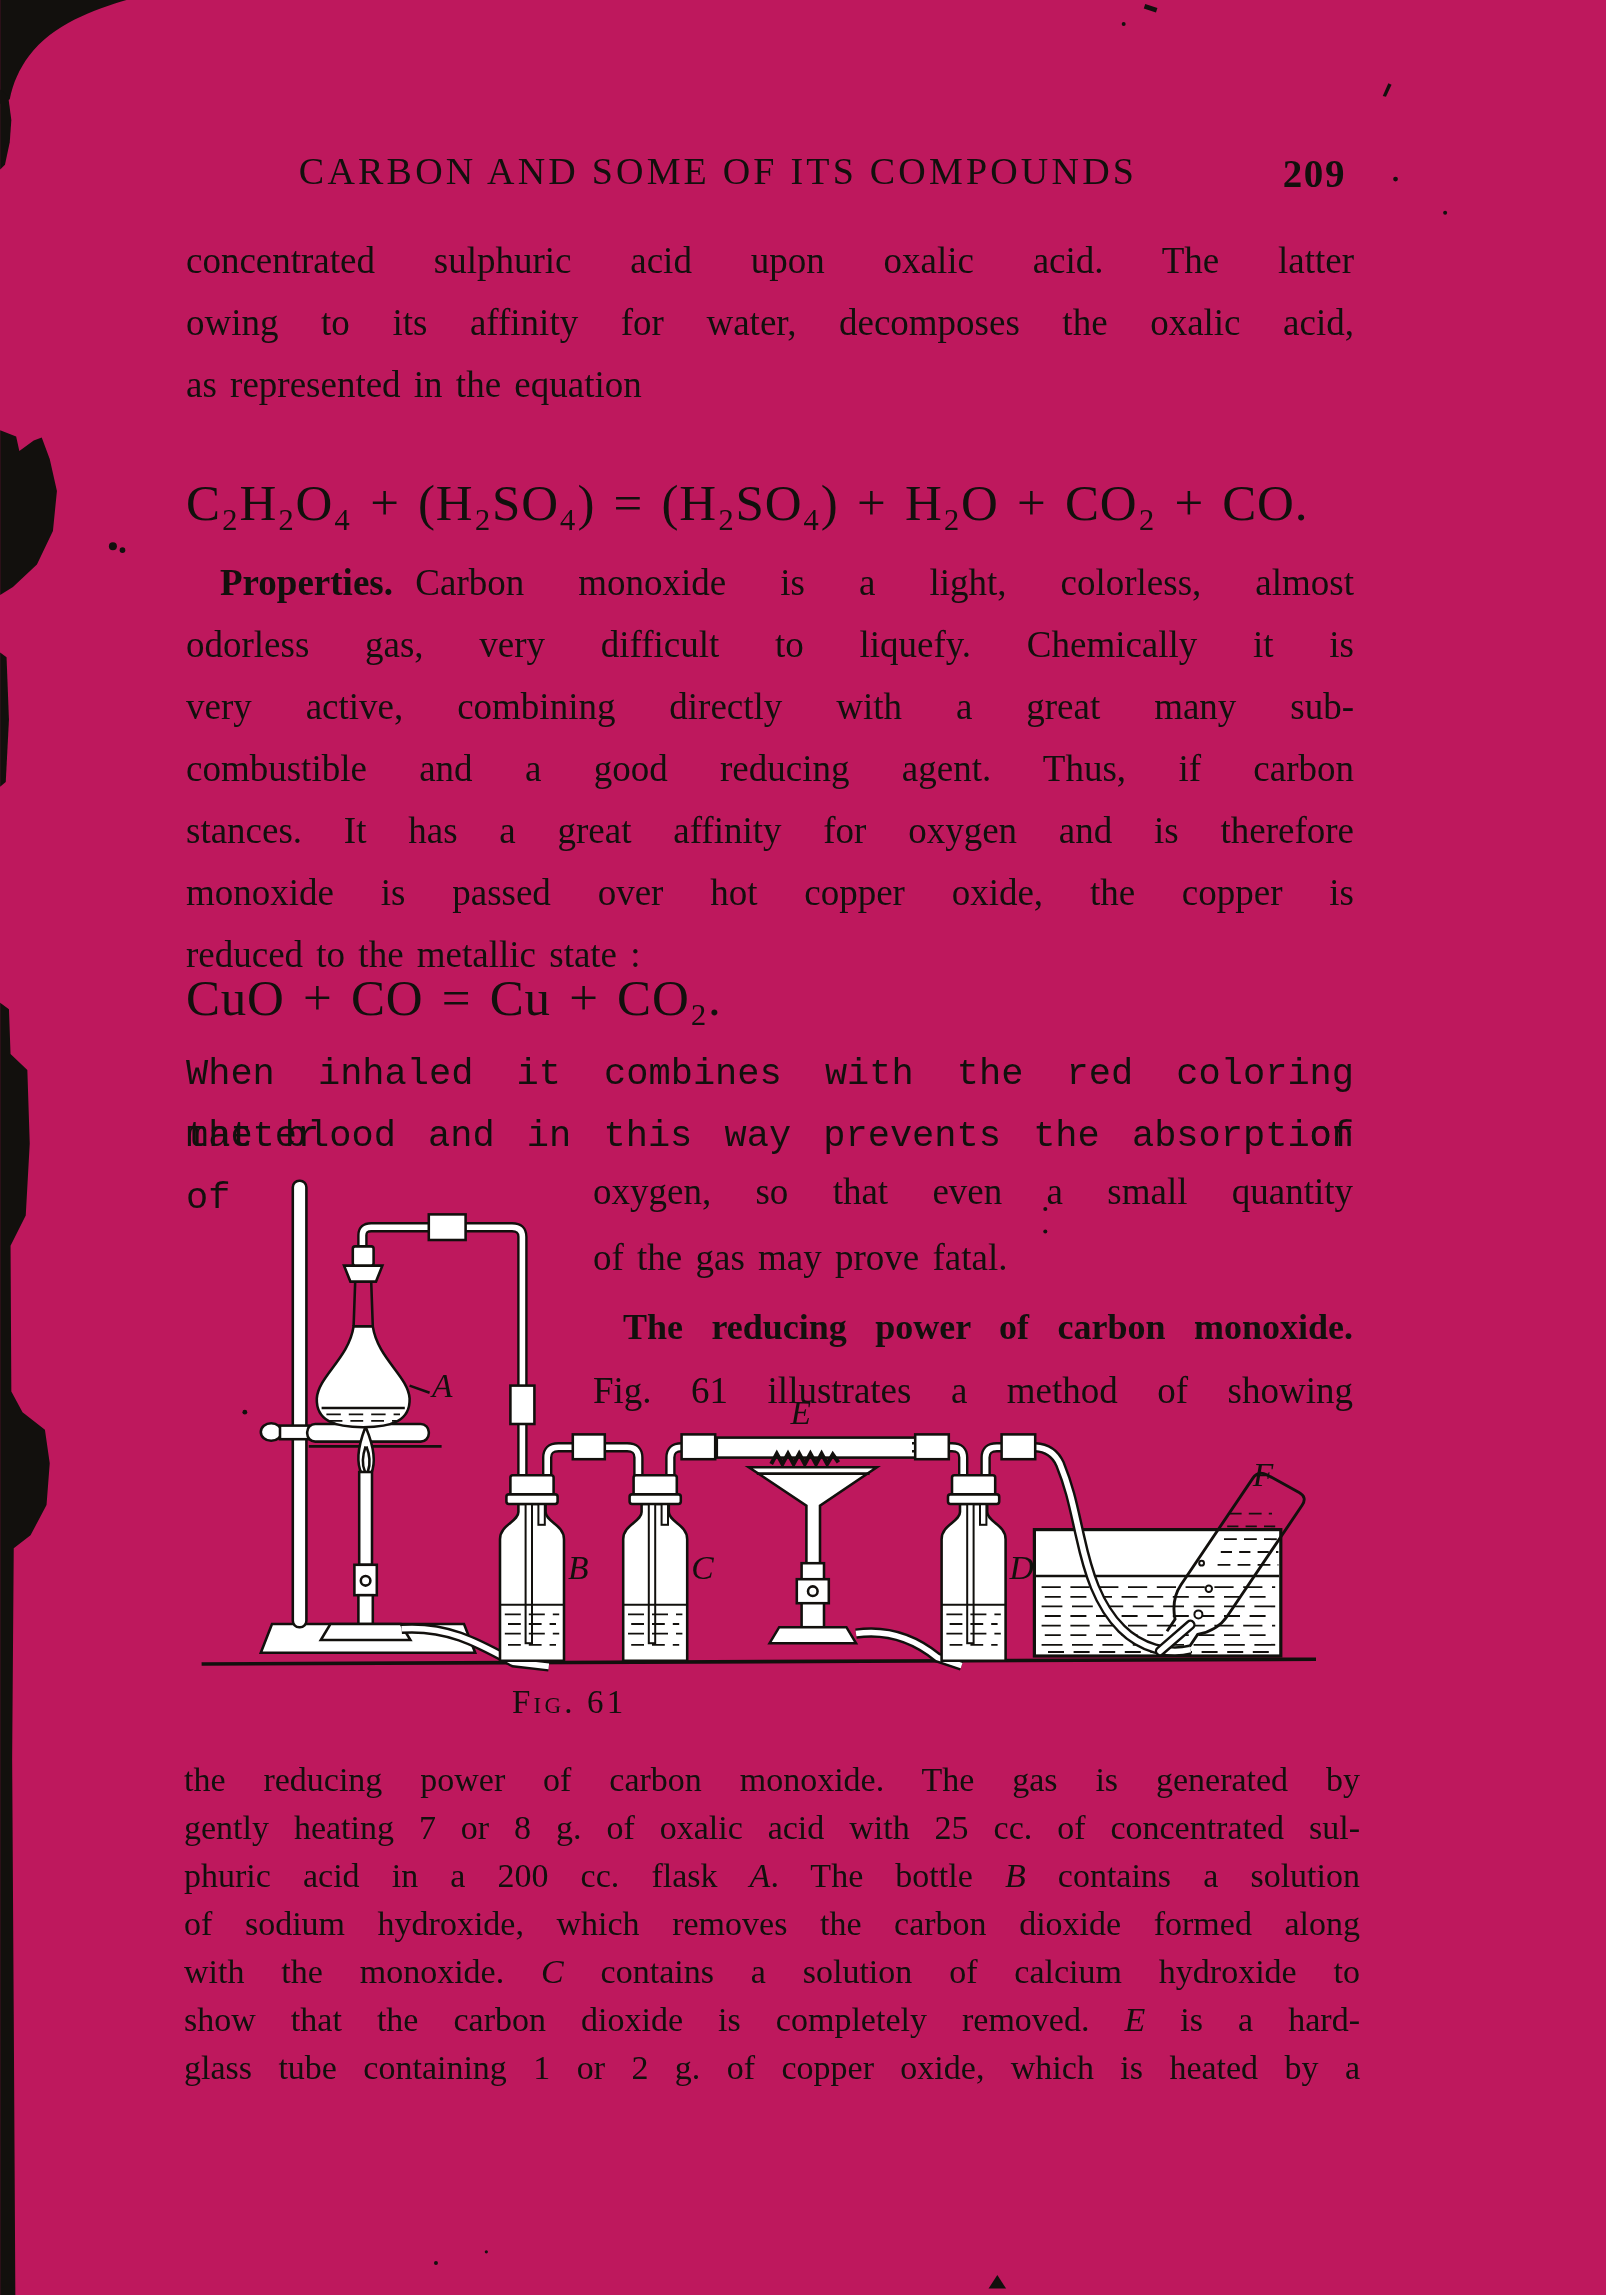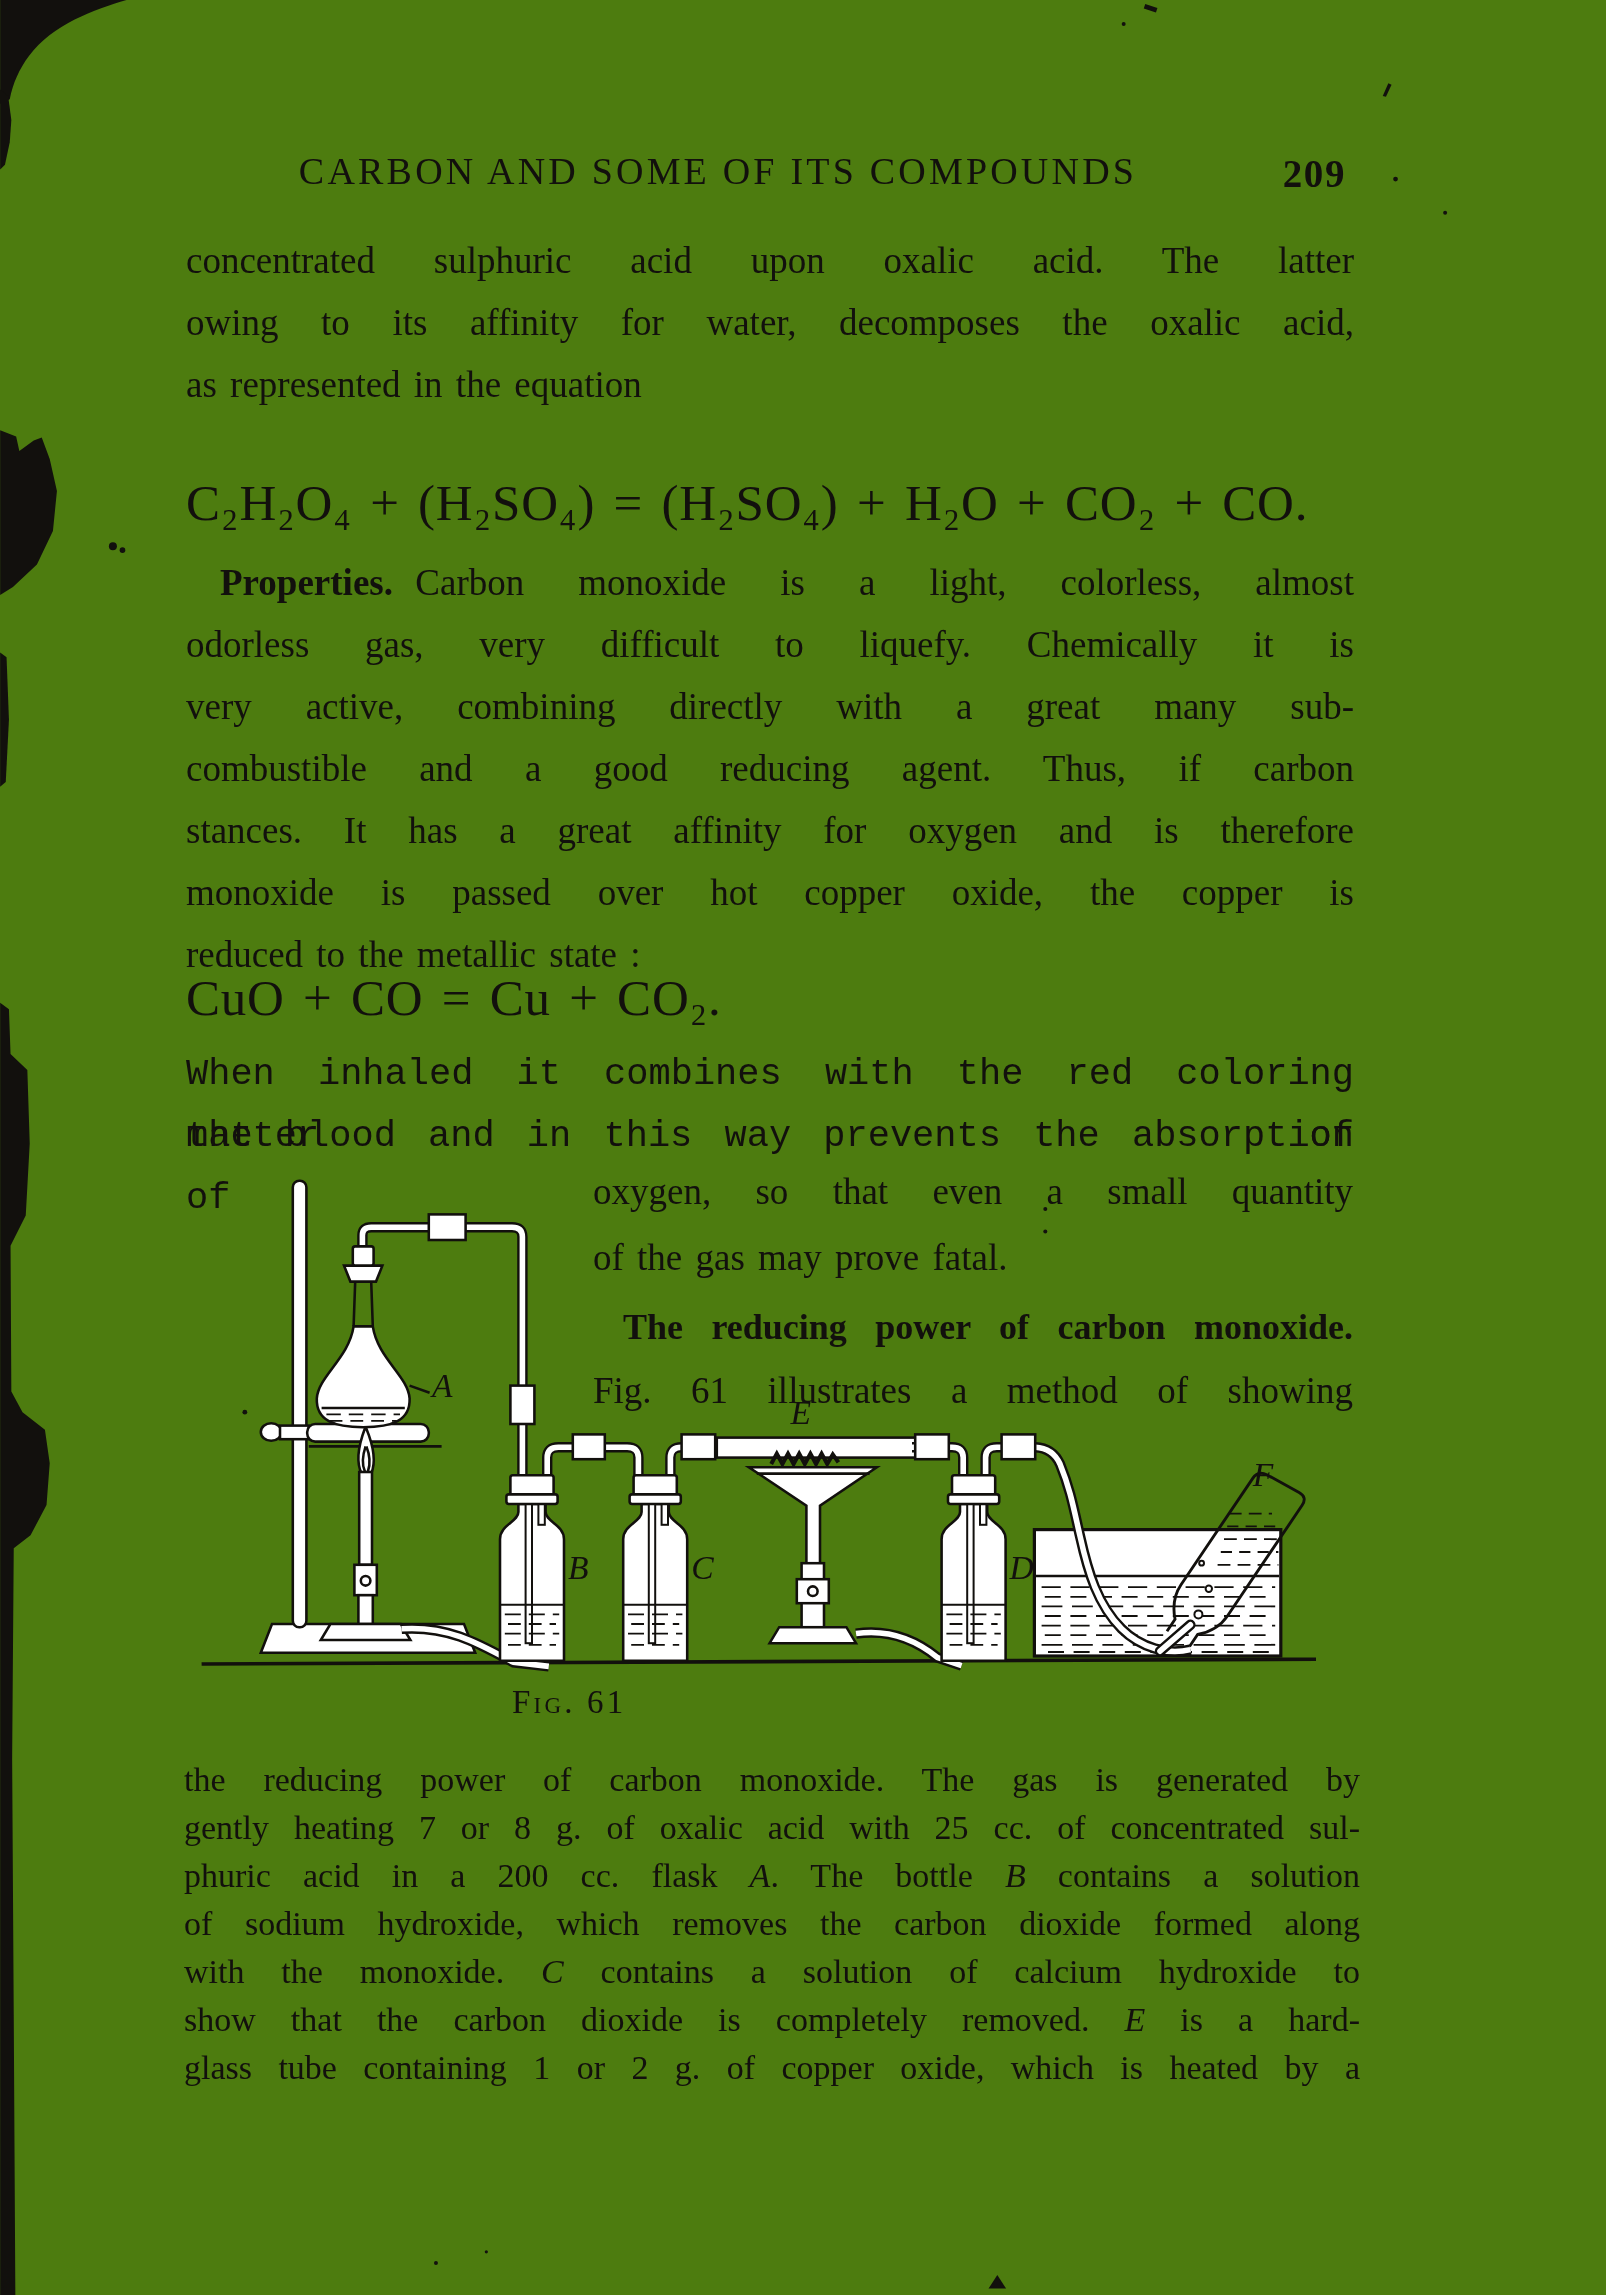--- a/index.html
+++ b/index.html
@@ -1,19 +1,19 @@
 <!DOCTYPE html>
 <html style="font-size:12.8px"><head>
 <meta charset="utf-8">
 <style>
   html,body{margin:0;padding:0;background:#777;}
   .page{
     position:relative;
     width:1606px;height:2295px;
-    background:#4d7c0f;
+    background:#be185d;
     font-family:"Liberation Serif","DejaVu Serif",serif;
     color:#12100d;
     overflow:hidden;
   }
   
   .pagehead{position:absolute;left:186px;top:149px;width:1168px;height:56px;}
   .runhead{
     position:absolute;left:0;right:104px;text-align:center;
     font-size:38px;letter-spacing:3.2px;white-space:nowrap;
   }

